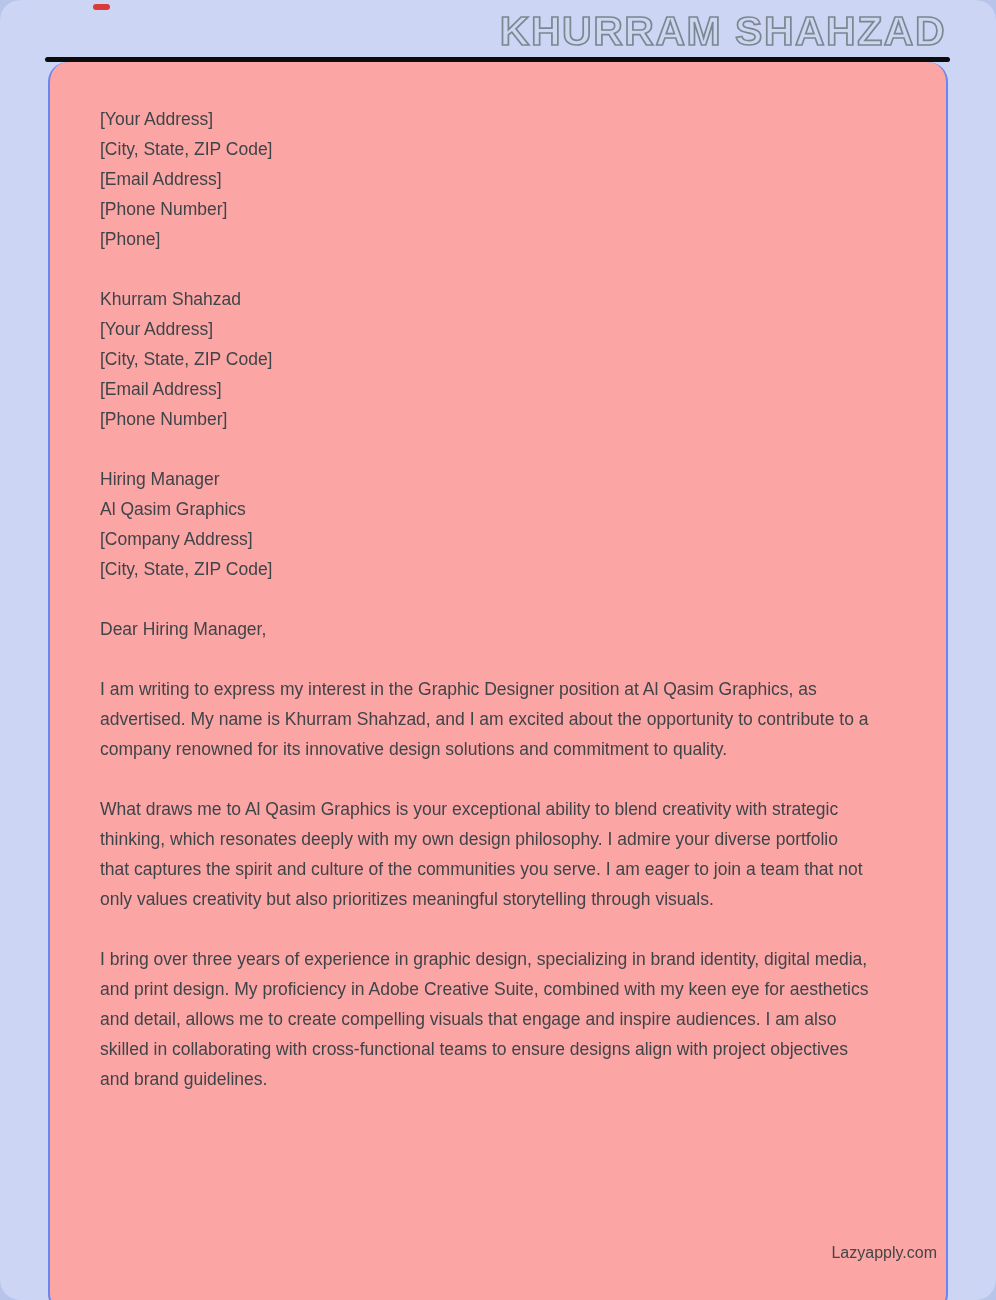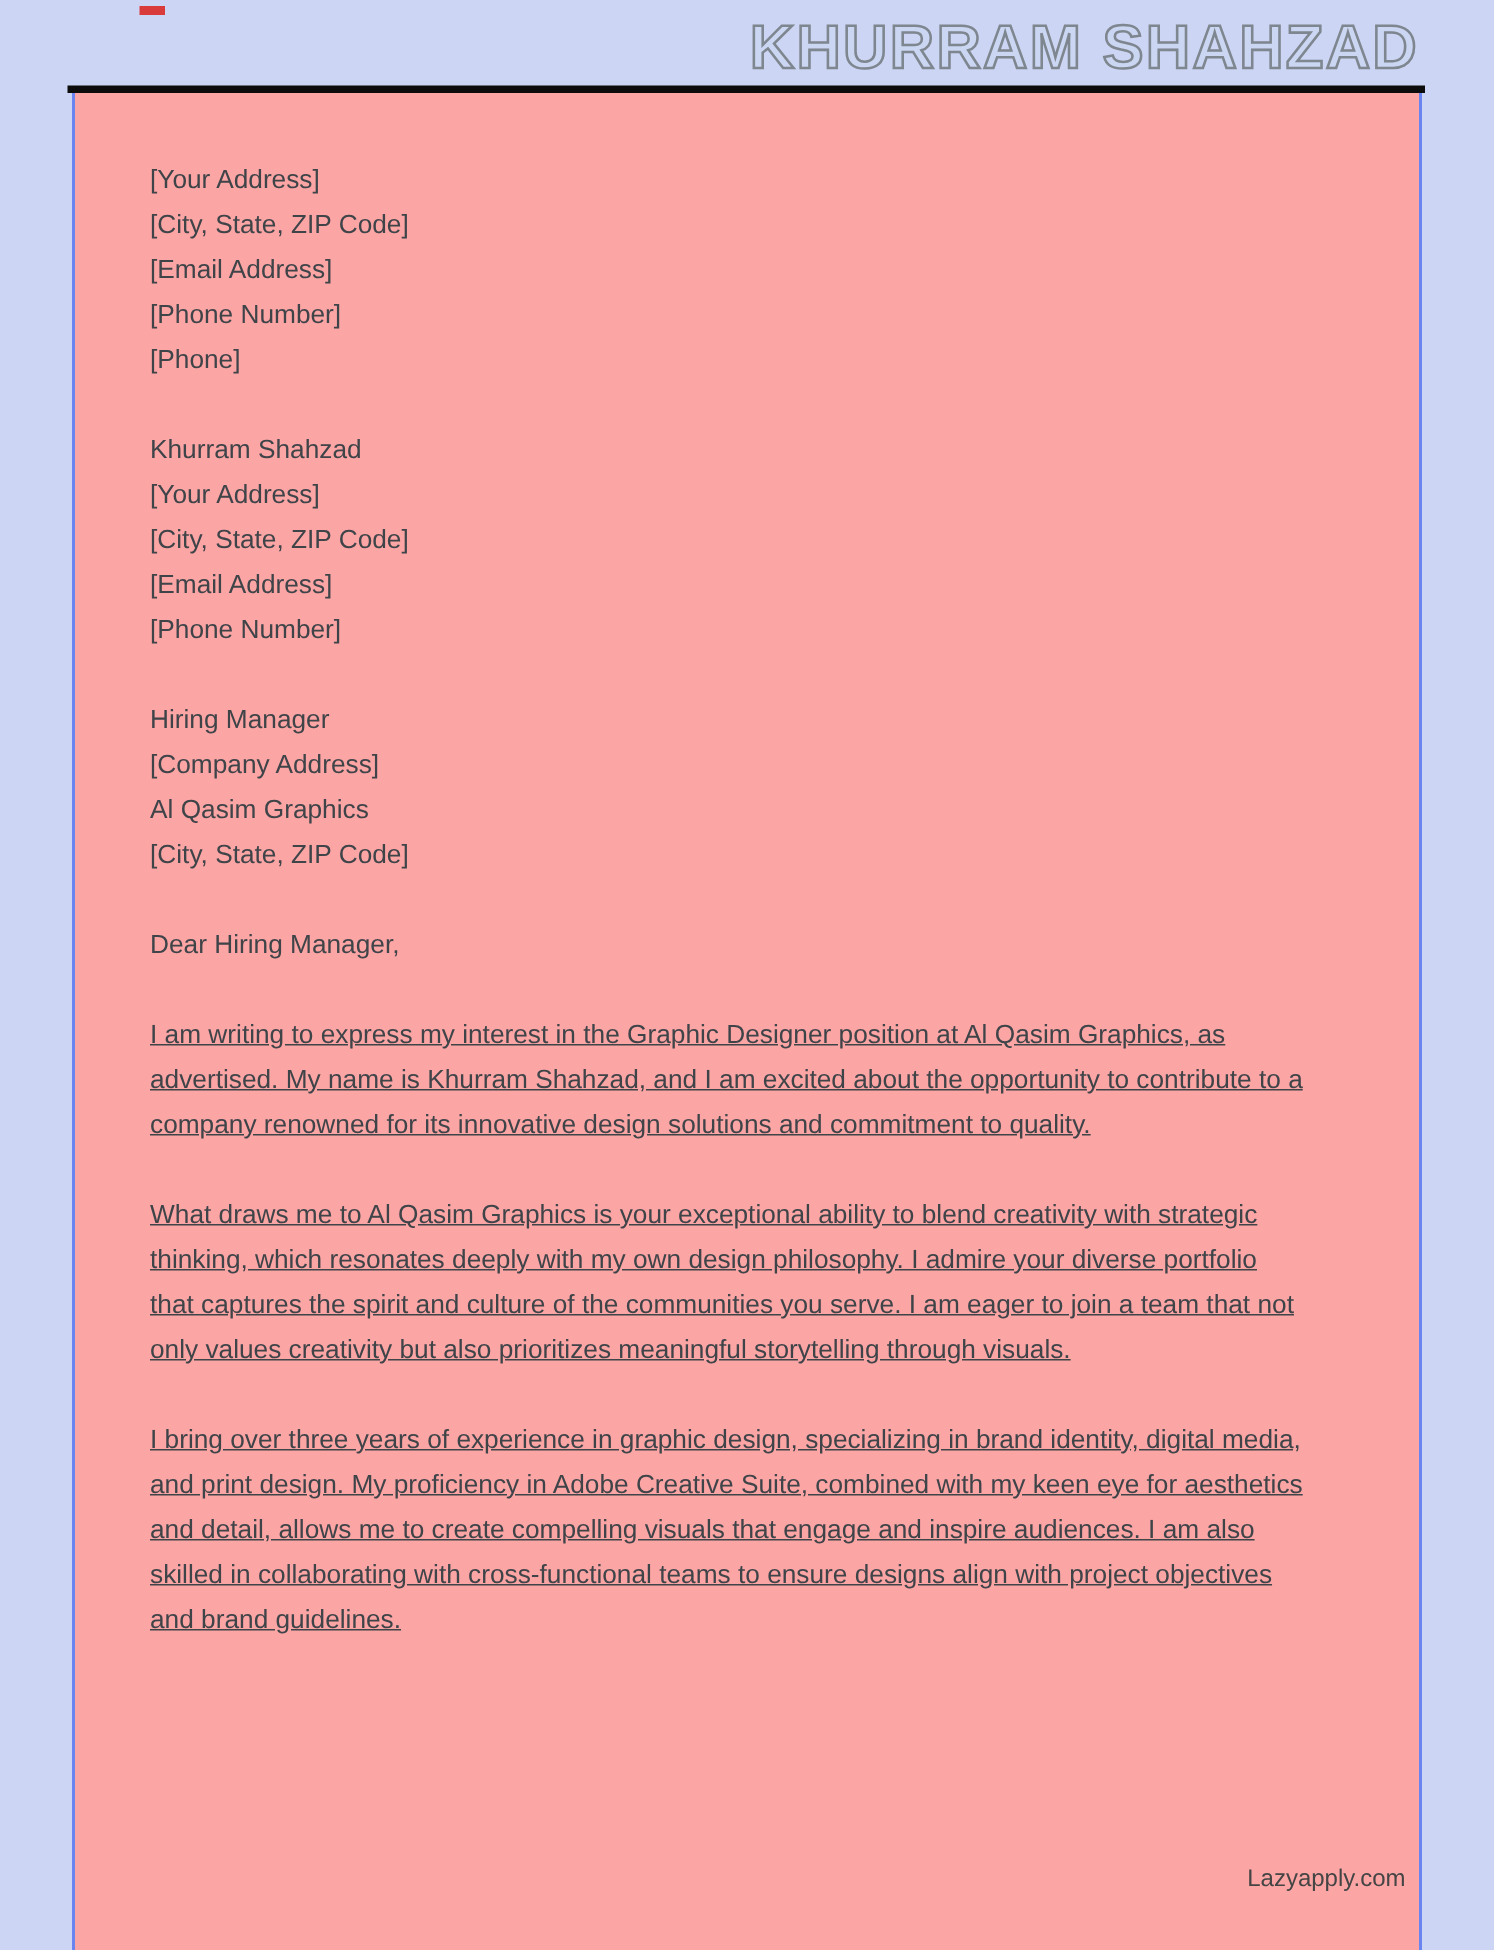--- a/index.html
+++ b/index.html
@@ -1,15 +1,15 @@
 <!DOCTYPE html>
 <html><head>
 <meta charset="utf-8">
 <style>
-  * { margin: 0; padding: 0; box-sizing: border-box; }
+  * { margin: 0; padding: 0; box-sizing: border-box; border-radius: 20px; }
   html, body { background: #b9c4ea; }
   .canvas {
     position: relative;
     width: 996px;
     height: 1300px;
     background: #ccd6f4;
     overflow: hidden;
     font-family: "Liberation Sans", sans-serif;
   }
   .corner-mark {
@@ -54,21 +54,21 @@
     border: 2px solid #6b85f0;
     border-top: none;
     padding: 42px 76px 0 50px;
     color: #3f4449;
     font-size: 17.5px;
     line-height: 30px;
     overflow: hidden;
   }
   .block { margin-bottom: 30px; }
   .salutation { margin-bottom: 30px; }
-  .paragraph { margin-bottom: 30px; text-decoration: underline; }
+  .paragraph { margin-bottom: 30px; }
   .watermark {
     position: absolute;
     right: 59px;
     top: 1244px;
     font-size: 16px;
     color: #454545;
   }
 </style>
 </head>
 <body>
@@ -96,22 +96,22 @@
     <div class="block">
         <div class="line">Khurram Shahzad</div>
         <div class="line">[Your Address]</div>
         <div class="line">[City, State, ZIP Code]</div>
         <div class="line">[Email Address]</div>
         <div class="line">[Phone Number]</div>
       </div>
 
     <div class="block">
         <div class="line">Hiring Manager</div>
+        <div class="line">Al Qasim Graphics</div>
         <div class="line">[Company Address]</div>
-        <div class="line">Al Qasim Graphics</div>
         <div class="line">[City, State, ZIP Code]</div>
       </div>
 
     <div class="salutation">Dear Hiring Manager,</div>
 
     <div>
         <div class="paragraph">I am writing to express my interest in the Graphic Designer position at Al Qasim Graphics, as advertised. My name is Khurram Shahzad, and I am excited about the opportunity to contribute to a company renowned for its innovative design solutions and commitment to quality.</div>
         <div class="paragraph">What draws me to Al Qasim Graphics is your exceptional ability to blend creativity with strategic thinking, which resonates deeply with my own design philosophy. I admire your diverse portfolio that captures the spirit and culture of the communities you serve. I am eager to join a team that not only values creativity but also prioritizes meaningful storytelling through visuals.</div>
         <div class="paragraph">I bring over three years of experience in graphic design, specializing in brand identity, digital media, and print design. My proficiency in Adobe Creative Suite, combined with my keen eye for aesthetics and detail, allows me to create compelling visuals that engage and inspire audiences. I am also skilled in collaborating with cross-functional teams to ensure designs align with project objectives and brand guidelines.</div>
       </div>

